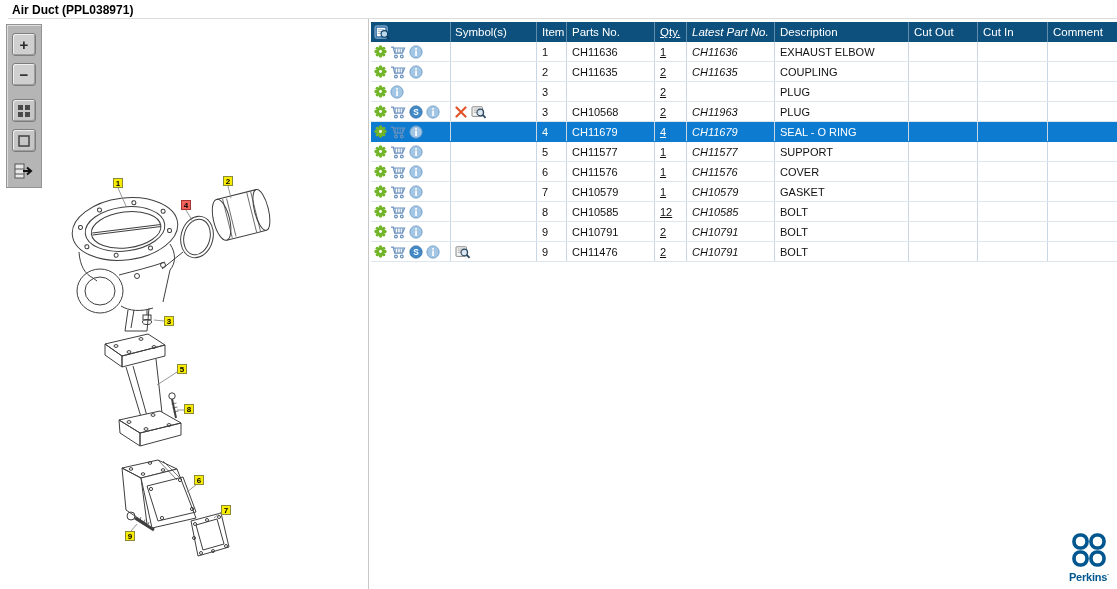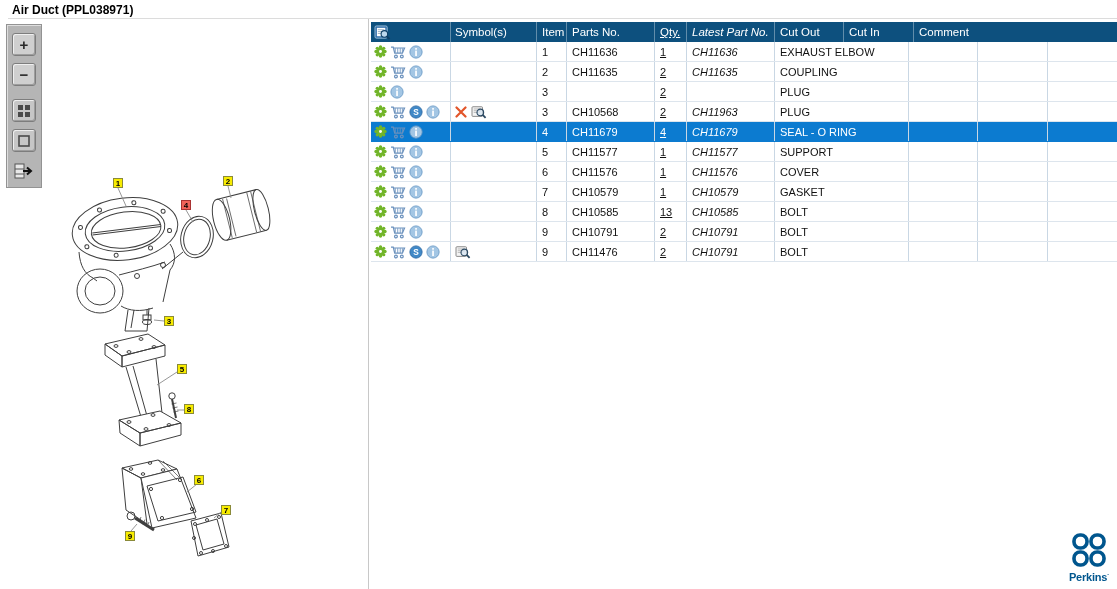--- a/index.html
+++ b/index.html
@@ -211,20 +211,21 @@
           <path d="M4 5h7M4 7h7M4 9h5" stroke="#8fa8bb" stroke-width="0.9"></path>
           <circle cx="11" cy="9.5" r="3.5" fill="#bcd7ec" stroke="#0e3f66" stroke-width="1.2"></circle>
           <path d="M13.5 12 L16.5 15" stroke="#0e3f66" stroke-width="2"></path>
         </svg>
     </div>
     <div class="hc c1">Symbol(s)</div>
     <div class="hc c2">Item</div>
     <div class="hc c3">Parts No.</div>
     <div class="hc c4">Qty.</div>
     <div class="hc c5">Latest Part No.</div>
+    <div class="hc c6">Description</div>
     <div class="hc c7">Cut Out</div>
     <div class="hc c8">Cut In</div>
     <div class="hc c9">Comment</div>
   </div>
   <div>
       <div class="trow">
     <div class="tc c0 c-icons">
           <span class="ric">
             <svg width="13" height="13" viewBox="0 0 16 16">
               <g fill="var(--gear)">
@@ -617,21 +618,21 @@
             <svg width="14" height="14" viewBox="0 0 16 16">
               <circle cx="8" cy="8" r="7" fill="var(--info)" stroke="#6b9cc7" stroke-width="1"></circle>
               <rect x="7.1" y="3.4" width="1.9" height="2" fill="#fff"></rect>
               <rect x="7.1" y="6.4" width="1.9" height="6.2" fill="#fff"></rect>
             </svg>
           </span>
         </div>
     <div class="tc c1 c-symbols"></div>
     <div class="tc c2 c-item">8</div>
     <div class="tc c3 c-parts_no">CH10585</div>
-    <div class="tc c4 c-qty">13</div>
+    <div class="tc c4 c-qty">12</div>
     <div class="tc c5 c-latest_part_no">CH10585</div>
     <div class="tc c6 c-description">BOLT</div>
     <div class="tc c7 c-cut_out"></div>
     <div class="tc c8 c-cut_in"></div>
     <div class="tc c9 c-comment"></div>
   </div>
       <div class="trow">
     <div class="tc c0 c-icons">
           <span class="ric">
             <svg width="13" height="13" viewBox="0 0 16 16">

